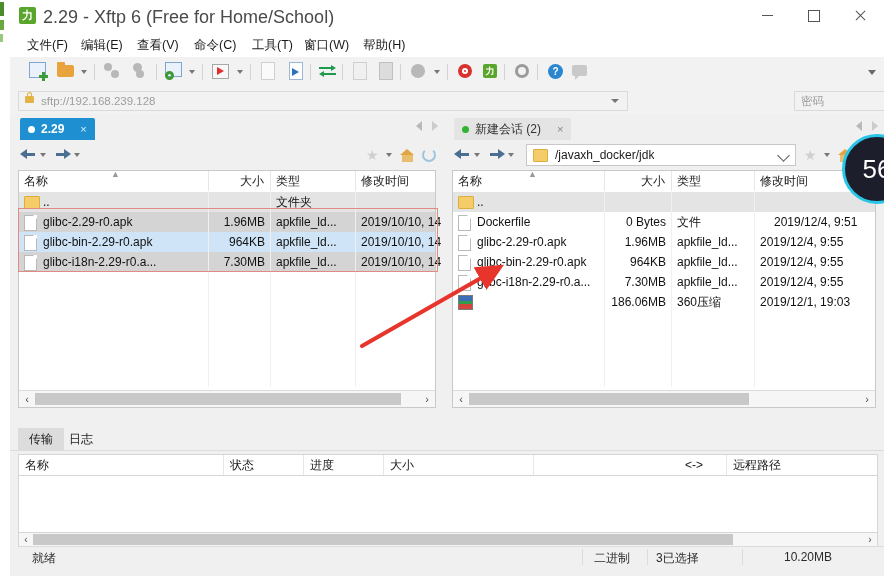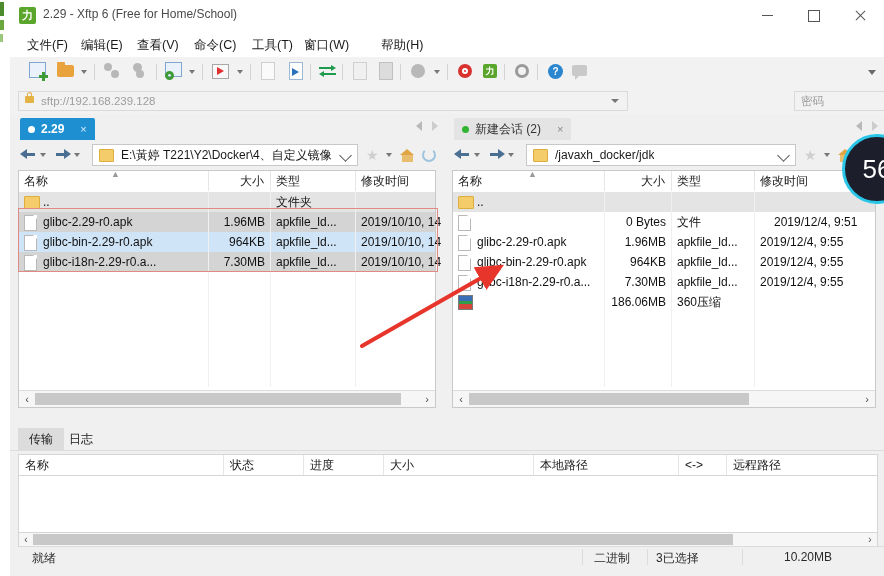--- a/index.html
+++ b/index.html
@@ -15,21 +15,21 @@
   .leftsliver{position:absolute;left:0;top:0;width:10px;height:576px;background:#ffffff;}
   .leftsliver .g1{position:absolute;left:0;top:2px;width:4px;height:14px;background:#4b8b2b;}
   .leftsliver .g2{position:absolute;left:0;top:20px;width:4px;height:10px;background:#6aa83f;}
   .leftsliver .g3{position:absolute;left:0;top:34px;width:3px;height:8px;background:#9ac77a;}
 
   
   .titlebar{position:absolute;left:10px;top:0;width:874px;height:32px;background:#ffffff;}
   .titlebar .tb-icon{position:absolute;left:9px;top:7px;width:17px;height:17px;
       background:#5aa52b;border-radius:2px;display:flex;align-items:center;justify-content:center;}
   .titlebar .tb-icon span{color:#fff;font-size:11px;font-weight:bold;line-height:1;}
-  .titlebar .tb-title{position:absolute;left:33px;top:7px;font-size:12px;color:#4a4a4a;
+  .titlebar .tb-title{position:absolute;left:33px;top:7px;font-size:18px;color:#4a4a4a;
       white-space:nowrap;}
   .winbtn{position:absolute;top:0;width:46px;height:31px;display:flex;align-items:center;
       justify-content:center;color:#4a4a4a;font-size:13px;}
   .winbtn.min{right:94px;}
   .winbtn.max{right:47px;}
   .winbtn.close{right:1px;}
   .winbtn .bar{width:11px;height:1px;background:#555;}
   .winbtn .sq{width:10px;height:10px;border:1px solid #555;}
   .winbtn .xx{position:relative;width:12px;height:12px;}
   .winbtn .xx:before,.winbtn .xx:after{content:"";position:absolute;left:0;top:5px;width:13px;
@@ -257,21 +257,21 @@
       </div>
   </div>
 
   <div class="menubar">
     <div class="mi" style="left:14px">文件(F)</div>
     <div class="mi" style="left:68px">编辑(E)</div>
     <div class="mi" style="left:124px">查看(V)</div>
     <div class="mi" style="left:181px">命令(C)</div>
     <div class="mi" style="left:239px">工具(T)</div>
     <div class="mi" style="left:291px">窗口(W)</div>
-    <div class="mi" style="left:368px">帮助(H)</div>
+    <div class="mi" style="left:350px">帮助(H)</div>
   </div>
 
   <div class="toolbar">
     <div class="tbtn" style="left:18px">
       <div class="ico">
           <div class="sheet" style="left:1px;width:15px;height:14px;background:#eaf1fb;border-color:#7ea6d0;"></div>
           <div class="plus"></div>
         </div>
     </div>
     <div class="tbtn" style="left:46px">
@@ -410,25 +410,20 @@
         <div class="navarrow back" style="left:10px">
           <div class="head"></div>
             <div class="shaft"></div>
         </div>
         <div class="navdd" style="left:30px"></div>
         <div class="navarrow fwd" style="left:44px">
           <div class="shaft"></div>
             <div class="head"></div>
         </div>
         <div class="navdd" style="left:64px"></div>
-        <div class="pathbox" style="left:82px;width:266px">
-          <span class="fi"></span>
-          <span class="ptxt">E:\黃婷 T221\Y2\Docker\4、自定义镜像</span>
-          <span class="chev"></span>
-        </div>
         <div class="star" style="left:356px">★</div>
         <div class="navdd" style="left:376px"></div>
         <div class="homeico" style="left:390px">
           <div class="roof"></div>
             <div class="body"></div>
         </div>
         <div class="refr" style="left:412px"></div>
       </div>
 
       <div class="flist left">
@@ -536,20 +531,21 @@
         <div class="frow updir" style="top:21px">
           <span class="foldico"></span>
           <span class="c" style="left:24px;width:128px">..</span>
           <span class="c r" style="left:152px;width:61px"></span>
           <span class="c" style="left:224px;width:78px"></span>
           <span class="c" style="left:307px;width:112px"></span>
         </div>
 
         <div class="frow" style="top:41px">
           <span class="fileico"></span>
+          <span class="c" style="left:24px;width:128px">Dockerfile</span>
           <span class="c r" style="left:152px;width:61px">0 Bytes</span>
           <span class="c" style="left:224px;width:78px">文件</span>
           <span class="c" style="left:321px;width:112px">2019/12/4, 9:51</span>
         </div>
 
         <div class="frow" style="top:61px">
           <span class="fileico"></span>
           <span class="c" style="left:24px;width:128px">glibc-2.29-r0.apk</span>
           <span class="c r" style="left:152px;width:61px">1.96MB</span>
           <span class="c" style="left:224px;width:78px">apkfile_ld...</span>
@@ -569,20 +565,21 @@
           <span class="c" style="left:24px;width:128px">glibc-i18n-2.29-r0.a...</span>
           <span class="c r" style="left:152px;width:61px">7.30MB</span>
           <span class="c" style="left:224px;width:78px">apkfile_ld...</span>
           <span class="c" style="left:307px;width:112px">2019/12/4, 9:55</span>
         </div>
 
         <div class="frow" style="top:121px">
           <span class="ziptico"></span>
           <span class="c r" style="left:152px;width:61px">186.06MB</span>
           <span class="c" style="left:224px;width:78px">360压缩</span>
+          <span class="c" style="left:307px;width:112px">2019/12/1, 19:03</span>
         </div>
 
         <div style="position:absolute;left:151px;top:21px;width:1px;height:195px;background:#f0f0f0;"></div>
         <div style="position:absolute;left:218px;top:21px;width:1px;height:195px;background:#f0f0f0;"></div>
         <div style="position:absolute;left:301px;top:21px;width:1px;height:195px;background:#f0f0f0;"></div>
 
         <div class="hscroll">
           <span class="ar l">‹</span>
           <span class="thumb" style="width:280px"></span>
           <span class="ar r">›</span>
@@ -594,21 +591,20 @@
   <div class="bottom">
     <div class="btabs">
       <div class="btab active">传输</div>
       <div class="btab inactive">日志</div>
     </div>
     <div class="bhead">
       <div class="col" style="left:0;width:205px">名称</div>
       <div class="col" style="left:205px;width:80px">状态</div>
       <div class="col" style="left:285px;width:80px">进度</div>
       <div class="col" style="left:365px;width:150px">大小</div>
-      <div class="col" style="left:515px;width:145px">本地路径</div>
       <div class="col" style="left:660px;width:48px">&lt;-&gt;</div>
       <div class="col" style="left:708px;width:150px;border-right:none">远程路径</div>
     </div>
     <div class="bbody"></div>
     <div class="bscroll">
       <span class="ar l">‹</span>
       <span class="thumb"></span>
       <span class="ar r">›</span>
     </div>
   </div>

